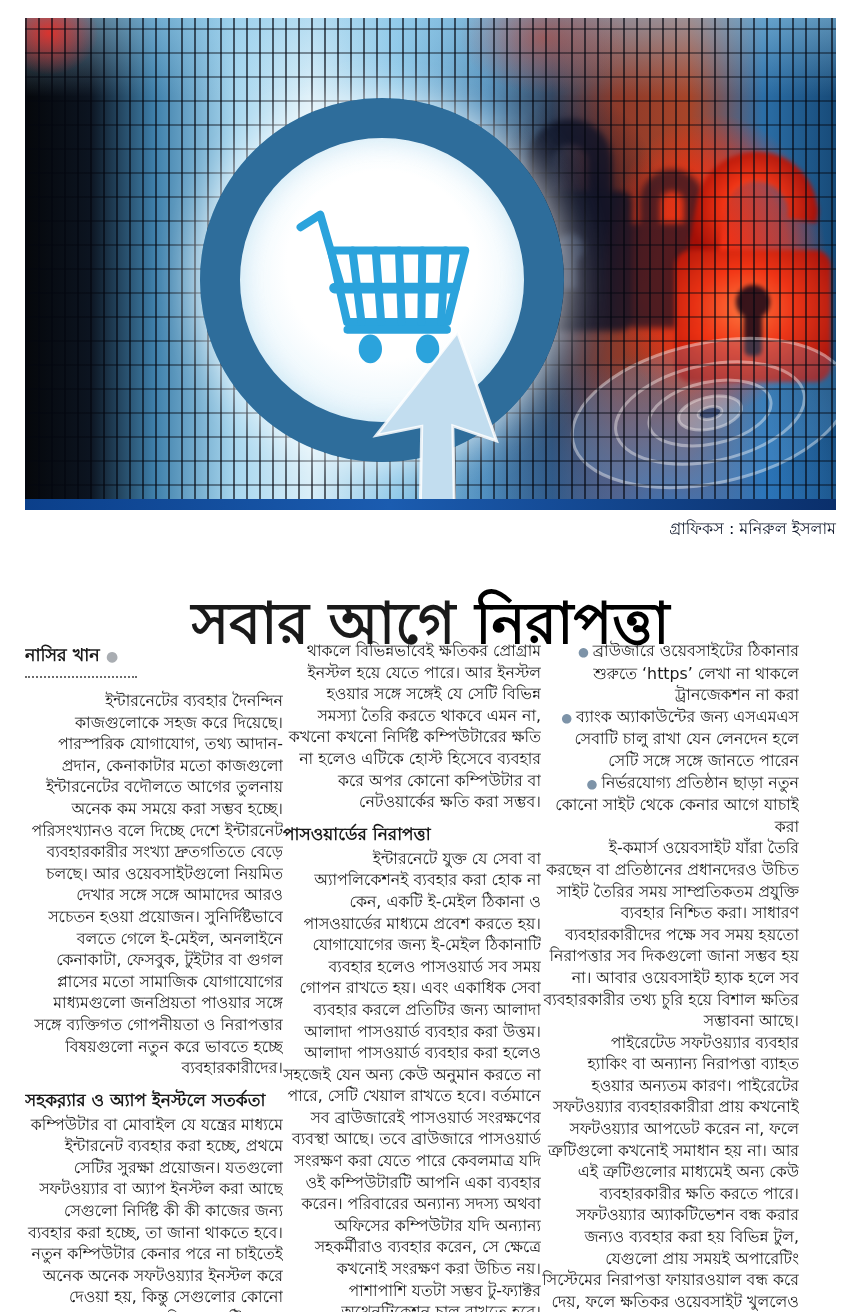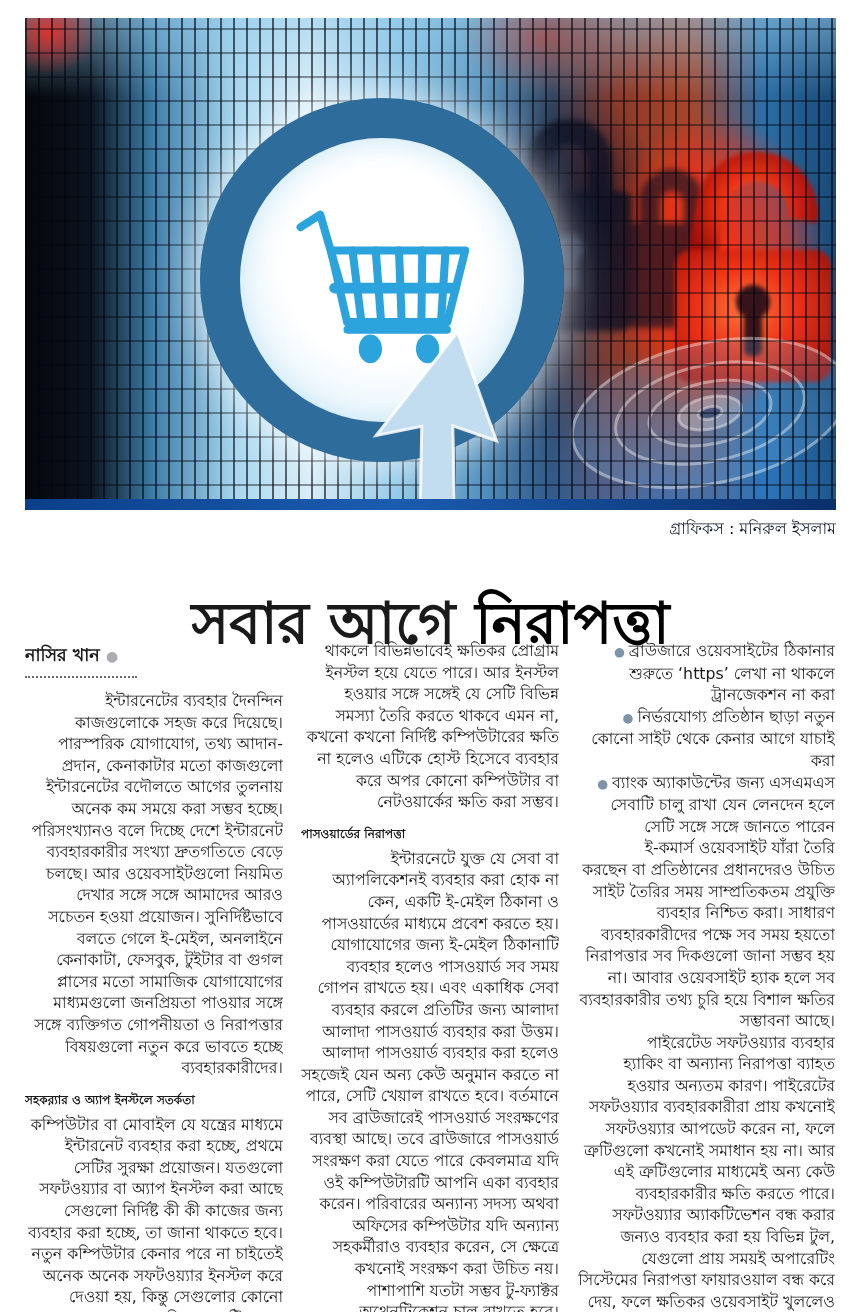--- a/index.html
+++ b/index.html
@@ -48,29 +48,29 @@
     position:absolute;top:516px;right:25px;font-size:16px;color:#0f172a;
   }
   .headline{
     position:absolute;top:548px;left:0;width:100%;text-align:center;
     font-size:57px;font-weight:700;line-height:1.3;letter-spacing:0;
   }
   .headline .t-red{color:#000000;}
   
   .article{
     position:absolute;left:25px;top:640px;width:811px;height:672px;overflow:hidden;
-    display:flex;gap:18px;
+    display:flex;
   }
   .col{width:258px;flex:0 0 258px;overflow:hidden;}
   .byline{font-size:17.5px;font-weight:700;margin:2px 0 0 0;}
   .byline .byline-dot{color:#a9adb2;font-size:14px;}
   .byline-rule{width:112px;border-bottom:2px dotted #6b6b6b;margin:5px 0 12px 0;height:0;}
   .para{font-size:15.8px;line-height:21.6px;margin:0;text-align:right;}
   .para.indent{text-indent:26px;}
-  .subhead{font-size:12px;font-weight:700;margin:10px 0 3px 0;line-height:22px;}
+  .subhead{font-size:17px;font-weight:700;margin:10px 0 3px 0;line-height:22px;}
   .para .dot{color:#7d93a8;font-size:12.5px;}
 </style>
 </head>
 <body>
 
 <div class="hero">
 
   <svg class="dark-locks" viewBox="0 0 235 300">
     <g fill="#0c1226">
       <path d="M48 118 v-30 a42 42 0 0 1 84 0 v30 h-24 v-28 a18 18 0 0 0 -36 0 v28 Z" opacity=".9"></path>
@@ -149,18 +149,18 @@
       <h3 class="subhead">সহকর়্যার ও অ্যাপ ইনস্টলে সতর্কতা</h3>
       <p class="para">কম্পিউটার বা মোবাইল যে যন্ত্রের মাধ্যমে ইন্টারনেট ব্যবহার করা হচ্ছে, প্রথমে সেটির সুরক্ষা প্রয়োজন। যতগুলো সফটওয়্যার বা অ্যাপ ইনস্টল করা আছে সেগুলো নির্দিষ্ট কী কী কাজের জন্য ব্যবহার করা হচ্ছে, তা জানা থাকতে হবে। নতুন কম্পিউটার কেনার পরে না চাইতেই অনেক অনেক সফটওয়্যার ইনস্টল করে দেওয়া হয়, কিন্তু সেগুলোর কোনো প্রয়োজন আছে কি না, সেটি জেনে নেওয়া উচিত।</p>
     </div>
   <div class="col">
       <p class="para">থাকলে বিভিন্নভাবেই ক্ষতিকর প্রোগ্রাম ইনস্টল হয়ে যেতে পারে। আর ইনস্টল হওয়ার সঙ্গে সঙ্গেই যে সেটি বিভিন্ন সমস্যা তৈরি করতে থাকবে এমন না, কখনো কখনো নির্দিষ্ট কম্পিউটারের ক্ষতি না হলেও এটিকে হোস্ট হিসেবে ব্যবহার করে অপর কোনো কম্পিউটার বা নেটওয়ার্কের ক্ষতি করা সম্ভব।</p>
       <h3 class="subhead">পাসওয়ার্ডের নিরাপত্তা</h3>
       <p class="para">ইন্টারনেটে যুক্ত যে সেবা বা অ্যাপলিকেশনই ব্যবহার করা হোক না কেন, একটি ই-মেইল ঠিকানা ও পাসওয়ার্ডের মাধ্যমে প্রবেশ করতে হয়। যোগাযোগের জন্য ই-মেইল ঠিকানাটি ব্যবহার হলেও পাসওয়ার্ড সব সময় গোপন রাখতে হয়। এবং একাধিক সেবা ব্যবহার করলে প্রতিটির জন্য আলাদা আলাদা পাসওয়ার্ড ব্যবহার করা উত্তম। আলাদা পাসওয়ার্ড ব্যবহার করা হলেও সহজেই যেন অন্য কেউ অনুমান করতে না পারে, সেটি খেয়াল রাখতে হবে। বর্তমানে সব ব্রাউজারেই পাসওয়ার্ড সংরক্ষণের ব্যবস্থা আছে। তবে ব্রাউজারে পাসওয়ার্ড সংরক্ষণ করা যেতে পারে কেবলমাত্র যদি ওই কম্পিউটারটি আপনি একা ব্যবহার করেন। পরিবারের অন্যান্য সদস্য অথবা অফিসের কম্পিউটার যদি অন্যান্য সহকর্মীরাও ব্যবহার করেন, সে ক্ষেত্রে কখনোই সংরক্ষণ করা উচিত নয়। পাশাপাশি যতটা সম্ভব টু-ফ্যাক্টর অথেনটিকেশন চালু রাখতে হবে।</p>
     </div>
   <div class="col">
       <p class="para"><span class="dot">● </span>ব্রাউজারে ওয়েবসাইটের ঠিকানার শুরুতে ‘https’ লেখা না থাকলে ট্রানজেকশন না করা</p>
+      <p class="para"><span class="dot">● </span>ব্যাংক অ্যাকাউন্টের জন্য এসএমএস সেবাটি চালু রাখা যেন লেনদেন হলে সেটি সঙ্গে সঙ্গে জানতে পারেন</p>
       <p class="para"><span class="dot">● </span>নির্ভরযোগ্য প্রতিষ্ঠান ছাড়া নতুন কোনো সাইট থেকে কেনার আগে যাচাই করা</p>
-      <p class="para"><span class="dot">● </span>ব্যাংক অ্যাকাউন্টের জন্য এসএমএস সেবাটি চালু রাখা যেন লেনদেন হলে সেটি সঙ্গে সঙ্গে জানতে পারেন</p>
       <p class="para indent">ই-কমার্স ওয়েবসাইট যাঁরা তৈরি করছেন বা প্রতিষ্ঠানের প্রধানদেরও উচিত সাইট তৈরির সময় সাম্প্রতিকতম প্রযুক্তি ব্যবহার নিশ্চিত করা। সাধারণ ব্যবহারকারীদের পক্ষে সব সময় হয়তো নিরাপত্তার সব দিকগুলো জানা সম্ভব হয় না। আবার ওয়েবসাইট হ্যাক হলে সব ব্যবহারকারীর তথ্য চুরি হয়ে বিশাল ক্ষতির সম্ভাবনা আছে।</p>
       <p class="para indent">পাইরেটেড সফটওয়্যার ব্যবহার হ্যাকিং বা অন্যান্য নিরাপত্তা ব্যাহত হওয়ার অন্যতম কারণ। পাইরেটের সফটওয়্যার ব্যবহারকারীরা প্রায় কখনোই সফটওয়্যার আপডেট করেন না, ফলে ত্রুটিগুলো কখনোই সমাধান হয় না। আর এই ত্রুটিগুলোর মাধ্যমেই অন্য কেউ ব্যবহারকারীর ক্ষতি করতে পারে। সফটওয়্যার অ্যাকটিভেশন বন্ধ করার জন্যও ব্যবহার করা হয় বিভিন্ন টুল, যেগুলো প্রায় সময়ই অপারেটিং সিস্টেমের নিরাপত্তা ফায়ারওয়াল বন্ধ করে দেয়, ফলে ক্ষতিকর ওয়েবসাইট খুললেও কখনো বাধা দেওয়া না।</p>
     </div>
 </div>
 
 </body></html>

